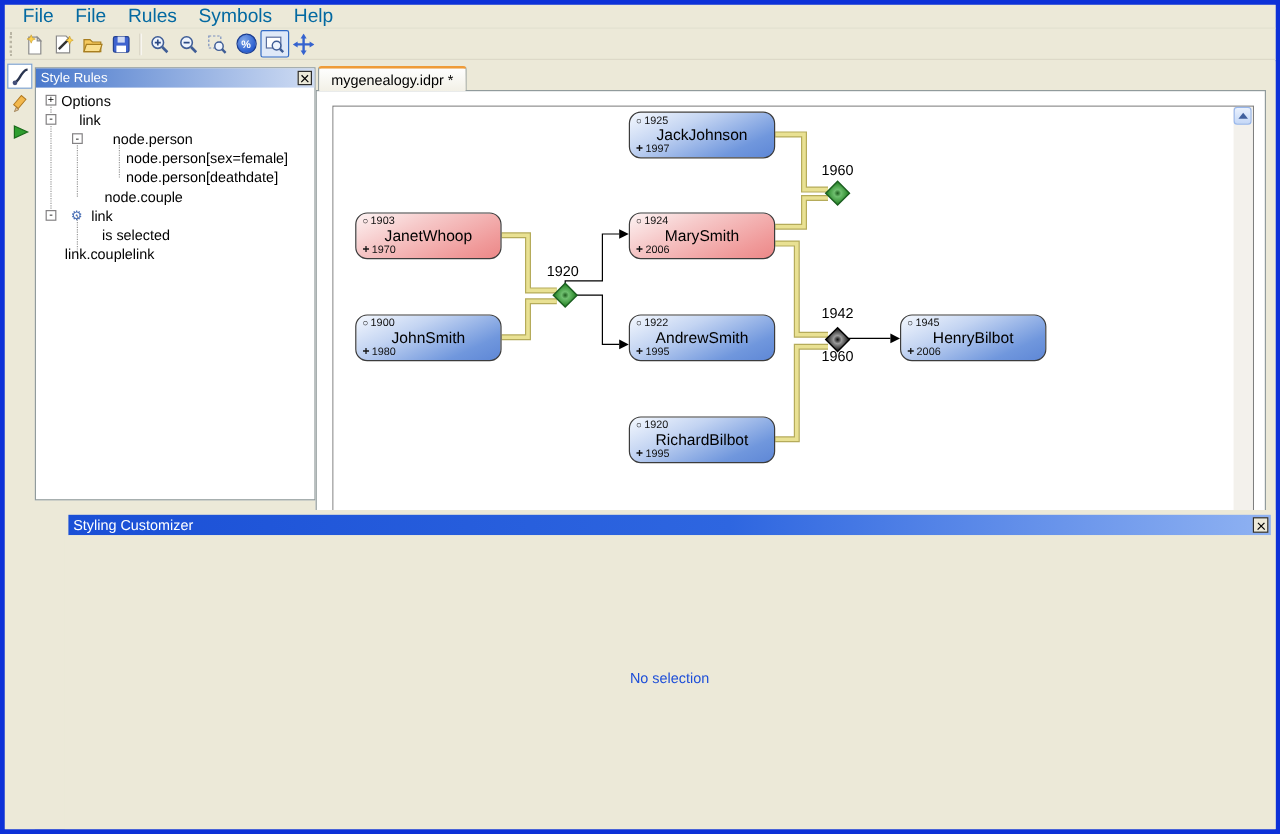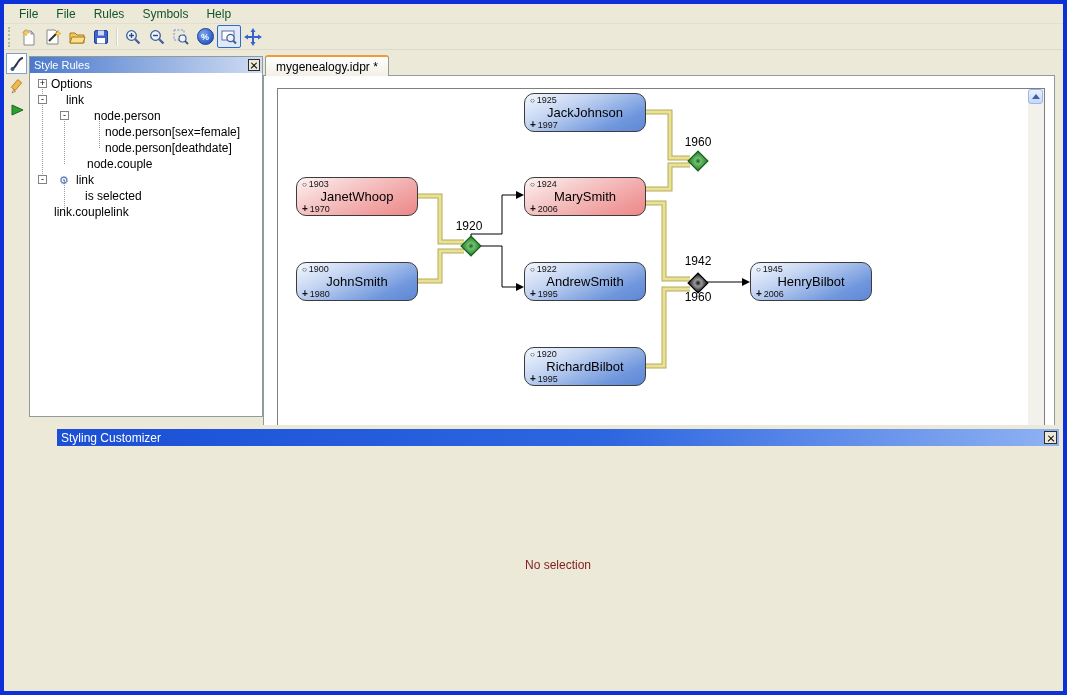--- a/index.html
+++ b/index.html
@@ -5,21 +5,21 @@
   * { box-sizing: border-box; margin: 0; padding: 0; }
   html,body { width:1067px; height:695px; }
   body { font-family:"Liberation Sans", sans-serif; background:#ece9d8; }
 
   .window{ position:relative; width:1067px; height:695px;
     border:4px solid #0d31d8; background:#ece9d8; overflow:hidden; }
 
   
   .menubar{ height:20px; background:#ece9d8; display:flex; align-items:center;
     padding-left:6px; border-bottom:1px solid #e2dfcf; }
-  .menu-item{ font-size:12px; color:#14532d; padding:2px 9px; cursor:default; }
+  .menu-item{ font-size:16px; color:#0369a1; padding:2px 9px; cursor:default; }
 
   
   .toolbar{ height:26px; background:#ece9d8; display:flex; align-items:center;
     border-bottom:1px solid #ddd9c8; padding-left:2px; }
   .grip{ width:5px; height:20px; border-left:2px dotted #b9b5a4; margin:0 4px 0 2px; }
   .tbtn{ width:24px; height:23px; display:flex; align-items:center; justify-content:center;
     border:1px solid transparent; border-radius:2px; background:transparent; }
   .tbtn.active{ border:1px solid #316ac5; background:#dfe9f8; }
   .tsep{ width:2px; height:18px; border-left:1px solid #d8d4c4; border-right:1px solid #fff; margin:0 3px; }
   .pct-circle{ width:17px; height:17px; border-radius:50%; background:radial-gradient(circle at 35% 30%, #7fa6e8, #2a5fd0 70%);
@@ -121,21 +121,21 @@
   
   .customizer{ position:absolute; left:25px; right:0; top:374px; bottom:0; background:#ece9d8; }
   .cz-header{ position:absolute; left:3px; right:4px; top:4px; height:17px;
     background:linear-gradient(to right,#1a4fd6 0%,#2e66e0 55%,#8fb2f2 100%);
     display:flex; align-items:center; }
   .cz-title{ color:#fff; font-size:12px; padding-left:4px; }
   .cz-close{ position:absolute; right:2px; top:2px; width:13px; height:13px;
     background:#ece9d8; border:1px solid #2d2d2d; }
   .cz-body{ position:absolute; left:3px; right:4px; top:21px; bottom:4px; background:#ece9d8; }
   .no-selection{ position:absolute; left:0; right:0; top:112px; text-align:center;
-    font-size:12px; color:#7f1d1d; }
+    font-size:12px; color:#1d4ed8; }
 
   .icon-svg{ display:block; }
 </style>
 </head>
 <body>
 
 <div class="window">
 
   <div class="menubar">
     <span class="menu-item">File</span>

